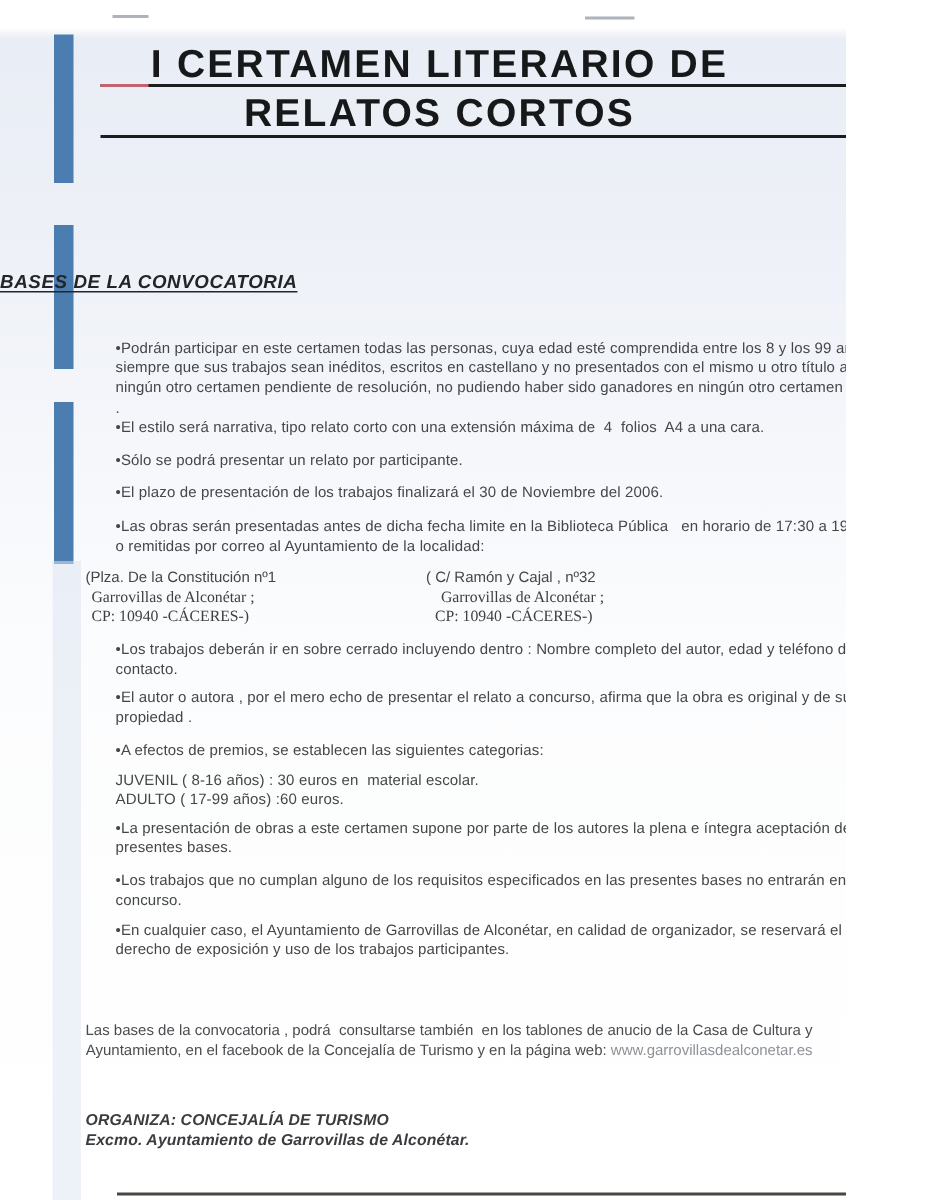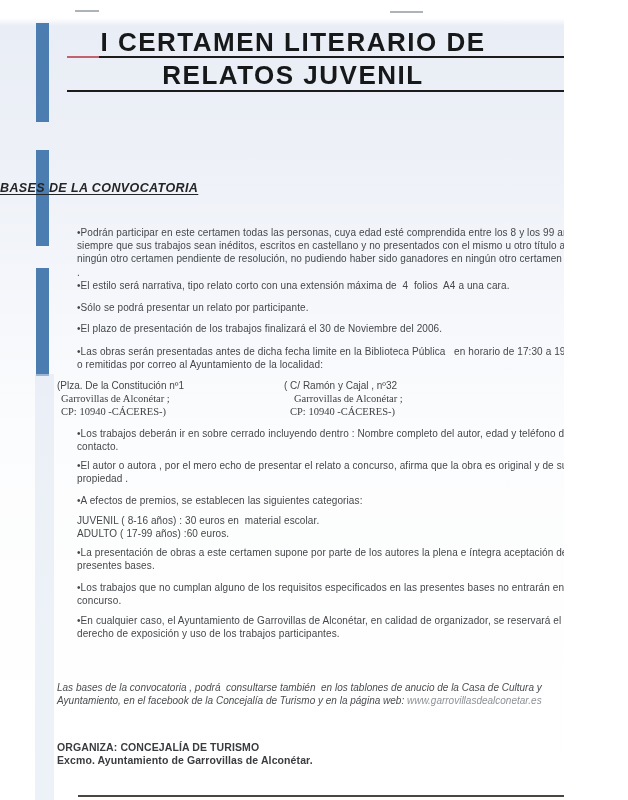--- a/index.html
+++ b/index.html
@@ -36,43 +36,43 @@
   
   .para{position:absolute;left:57px;font-size:10px;line-height:13px;color:#44474a;
     white-space:pre;letter-spacing:.1px;margin-left:20px;}
   .addr{position:absolute;top:379px;font-size:10px;line-height:13px;color:#44474a;}
   .addr-left{left:57px;}
   .addr-right{left:284px;}
   .addr .serif{font-family:"Liberation Serif","DejaVu Serif",serif;font-size:10.5px;color:#3e4144;}
   .addr-left .i1{padding-left:4px;}
   .addr-right .i1{padding-left:10px;}
   .addr-right .i2{padding-left:6px;}
-  .note{position:absolute;left:57px;top:681px;font-style:italic;font-size:10px;line-height:13px;color:#4a4d50;white-space:pre;}
+  .note{position:absolute;left:57px;top:681px;font-size:10px;line-height:13px;color:#4a4d50;white-space:pre;text-align:right;}
   .note .url{color:#8e9296;}
-  .organiza{position:absolute;left:57px;top:741px;font-weight:bold;font-size:10.5px;line-height:13px;color:#3a3c3f;white-space:pre;letter-spacing:.1px;}
+  .organiza{position:absolute;left:57px;top:741px;font-weight:bold;font-style:italic;font-size:10.5px;line-height:13px;color:#3a3c3f;white-space:pre;letter-spacing:.1px;}
 </style>
 </head>
 <body>
 
 <div class="page" style="--accent: #4b7db0;">
 
   <div class="bar-seg seg1"></div>
   <div class="bar-seg seg2"></div>
   <div class="bar-seg seg3"></div>
   <div class="bar-light"></div>
 
   <div class="dash-a"></div>
   <div class="dash-b"></div>
   <div class="edge-right"></div>
   <div class="edge-bottom"></div>
 
   <div class="title-line t1">I CERTAMEN LITERARIO DE</div>
   <div class="rule r1"></div>
   <div class="rule-red"></div>
-  <div class="title-line t2">RELATOS JUVENIL</div>
+  <div class="title-line t2">RELATOS CORTOS</div>
   <div class="rule r2"></div>
 
   <div class="bases">BASES DE LA CONVOCATORIA</div>
 
   <div class="para" style="top:226px">•Podrán participar en este certamen todas las personas, cuya edad esté comprendida entre los 8 y los 99 años,
 siempre que sus trabajos sean inéditos, escritos en castellano y no presentados con el mismo u otro título a
 ningún otro certamen pendiente de resolución, no pudiendo haber sido ganadores en ningún otro certamen</div>
   <div class="para" style="top:266px">.</div>
   <div class="para" style="top:279px">•El estilo será narrativa, tipo relato corto con una extensión máxima de  4  folios  A4 a una cara.</div>
   <div class="para" style="top:301px">•Sólo se podrá presentar un relato por participante.</div>

